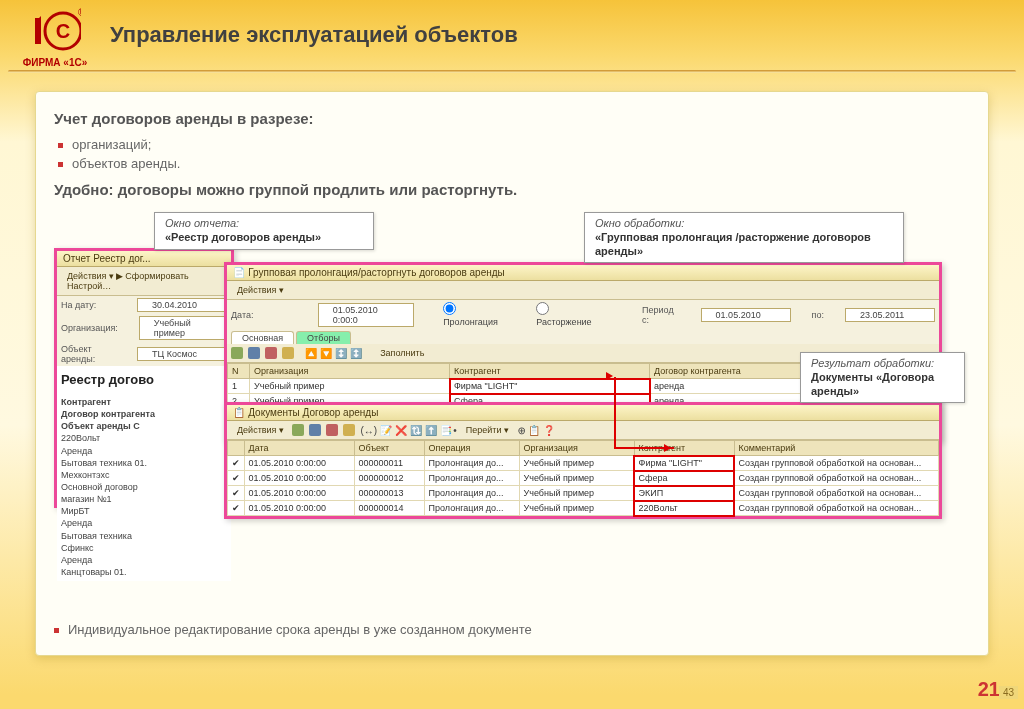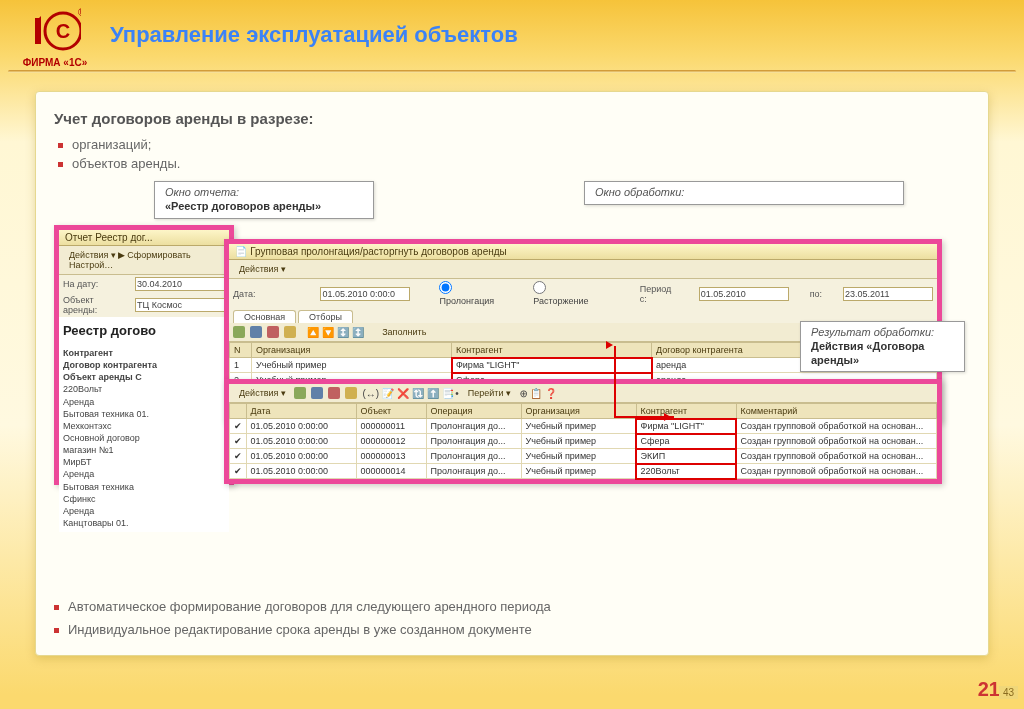--- a/index.html
+++ b/index.html
@@ -4,49 +4,49 @@
 <style>
   *{box-sizing:border-box;margin:0;padding:0;}
   body{width:1024px;height:709px;font-family:Arial,Helvetica,sans-serif;
        background:linear-gradient(#f6c33a,#fbd96e 8%,#fff7d4 20%,#fff9e0 60%,#fbd96e 98%);
        position:relative;overflow:hidden;}
   .header{height:70px;display:flex;align-items:center;}
   .logo{width:110px;text-align:center;padding-top:6px;}
   .logo-box{width:52px;height:46px;margin:0 auto;position:relative;}
   .logo-box svg{width:52px;height:46px;}
   .logo-txt{font-size:10px;color:#b20000;font-weight:bold;margin-top:3px;}
-  .title{font-size:22px;font-weight:bold;color:#3b82f6;flex:1;}
+  .title{font-size:22px;font-weight:bold;color:#404040;flex:1;}
   .hr{height:3px;background:linear-gradient(#c98a20,#fff0b0);margin:0 8px;border-radius:2px;}
   .content{background:#fffef6;margin:18px 35px 0;border:1px solid #e6d88f;border-radius:4px;
            box-shadow:0 3px 10px rgba(150,120,0,.25);padding:18px 18px 14px;position:relative;
            height:565px;}
   .intro-head{font-size:15px;font-weight:bold;color:#555;margin-bottom:8px;}
   ul.intro{list-style:none;margin:0 0 8px 4px;}
   ul.intro li{font-size:13px;color:#666;padding:2px 0 2px 14px;position:relative;}
   ul.intro li::before{content:"";width:5px;height:5px;background:#c33;position:absolute;left:0;top:8px;}
   .convenient{font-size:15px;font-weight:bold;color:#555;margin:6px 0 14px;}
   .shot-area{position:relative;height:310px;}
   .callout{position:absolute;background:#fff;border:1px solid #999;padding:4px 10px;font-size:11px;
            box-shadow:1px 1px 3px rgba(0,0,0,.15);z-index:6;line-height:1.25;}
   .callout .s{font-style:italic;color:#555;}
   .callout .b{font-weight:bold;color:#333;}
   .cal1{left:100px;top:0;width:220px;}
   .cal2{left:530px;top:0;width:320px;}
   .cal3{right:5px;top:140px;width:165px;}
-  .win{position:absolute;background:#f5f1de;border:5px solid #ec4899;font-size:10px;color:#444;
-       box-shadow:2px 2px 6px rgba(0,0,0,.2);margin-top:8px;}
+  .win{position:absolute;background:#f5f1de;border:3px solid #ec4899;font-size:10px;color:#444;
+       box-shadow:2px 2px 6px rgba(0,0,0,.2);}
   .win .tbar{background:linear-gradient(#fdf5c8,#ecdfa0);border-bottom:1px solid #bba96a;
              padding:2px 6px;font-size:10px;color:#4a3b10;}
   .toolbar{background:#f2ecd2;border-bottom:1px solid #c9bd8f;padding:2px 4px;display:flex;gap:3px;align-items:center;}
   .tbtn{padding:1px 5px;font-size:9px;border:1px solid transparent;color:#4a3b10;}
   .field-row{padding:2px 4px;display:flex;gap:21px;align-items:center;font-size:9px;}
   .field-row label{color:#555;width:72px;}
-  .field-row .inp{background:#fff;border:1px solid #bba96a;padding:1px 1px;min-width:90px;}
+  .field-row .inp{background:#fff;border:1px solid #bba96a;padding:1px 14px;min-width:90px;}
   .tabs{display:flex;padding-left:4px;margin-top:2px;}
-  .tab{background:#ffffff;border:1px solid #c9bd8f;border-bottom:none;padding:1px 10px;font-size:9px;
+  .tab{background:#86efac;border:1px solid #c9bd8f;border-bottom:none;padding:1px 10px;font-size:9px;
        border-radius:3px 3px 0 0;margin-right:2px;}
   .tab.active{background:#fff;}
   table.grid{width:100%;border-collapse:collapse;background:#fff;font-size:9px;}
   table.grid th{background:#eee4bb;border:1px solid #c9bd8f;padding:2px 4px;text-align:left;font-weight:normal;color:#4a3b10;}
   table.grid td{border:1px solid #e1d8b2;padding:2px 4px;white-space:nowrap;color:#333;}
   .highlight-red{outline:2px solid #d00;outline-offset:-1px;}
   .winA{left:0;top:36px;width:180px;height:260px;z-index:2;}
   .winA .report-h{font-weight:bold;font-size:13px;background:#fff;padding:6px 4px;color:#222;}
   .tree{background:#fff;font-size:9px;padding:3px 4px;line-height:1.35;}
   .tree .b{font-weight:bold;}
@@ -84,43 +84,49 @@
 </div>
 <div class="hr"></div>
 
 <div class="content">
 
   <div class="intro-head">Учет договоров аренды в разрезе:</div>
   <ul class="intro">
     <li>организаций;</li>
     <li>объектов аренды.</li>
   </ul>
+  <div class="convenient">Удобно: договоры можно группой продлить или расторгнуть.</div>
 
   <div class="shot-area">
 
     <div class="callout cal1">
       <div class="s">Окно отчета:</div>
       <div class="b">«Реестр договоров аренды»</div>
     </div>
     <div class="callout cal2">
       <div class="s">Окно обработки:</div>
+      <div class="b">«Групповая пролонгация /расторжение договоров аренды»</div>
     </div>
     <div class="callout cal3">
       <div class="s">Результат обработки:</div>
-      <div class="b">Действия «Договора аренды»</div>
+      <div class="b">Документы «Договора аренды»</div>
     </div>
 
     <div class="win winA">
       <div class="tbar">Отчет  Реестр дог...</div>
       <div class="toolbar">
           <span class="tbtn">Действия ▾   ▶ Сформировать   Настрой…</span>
         </div>
       <div class="field-row">
           <label>На дату:</label>
           <span class="inp">30.04.2010</span>
+        </div>
+      <div class="field-row">
+          <label>Организация:</label>
+          <span class="inp">Учебный пример</span>
         </div>
       <div class="field-row">
           <label>Объект аренды:</label>
           <span class="inp">ТЦ Космос</span>
         </div>
       <div class="report-h">Реестр догово</div>
       <div class="tree">
         <div class="b">Контрагент</div>
           <div class="b">Договор контрагента</div>
         <div class="b">Объект аренды              С</div>
@@ -196,20 +202,21 @@
               <td>4</td>
               <td>Учебный пример</td>
               <td class="highlight-red">220Вольт</td>
               <td>аренда</td>
             </tr>
       </tbody>
         </table>
     </div>
 
     <div class="win winC">
+      <div class="tbar"><span>📋</span> <span>Документы  Договор аренды</span></div>
       <div class="toolbar">
         <span class="tbtn">Действия ▾</span>
         <span class="ic"></span>
           <span class="ic b"></span>
           <span class="ic r"></span>
           <span class="ic y"></span>
         <span>(↔) 📝 ❌ 🔃 ⬆️ 📑•</span>
         <span class="tbtn">Перейти ▾</span>
         <span>⊕ 📋 ❓</span>
       </div>
@@ -264,21 +271,20 @@
         </table>
     </div>
 
     <div class="red-arrow" style="left:560px;top:165px;width:0;height:70px;border-left:2px solid #d00;border-top:none;"></div>
     <div class="red-arrow" style="left:560px;top:235px;width:60px;"></div>
 
   </div>
 
   <div class="bottom-list">
     <ul class="bot">
-      <li>Автоматическое формирование договоров для следующего арендного периода</li>
       <li>Индивидуальное редактирование срока аренды в уже созданном документе</li>
     </ul>
   </div>
 
 </div>
 
 <div class="pagenum">21</div>
 <div class="pagenum2">43</div>
 
 </body></html>

